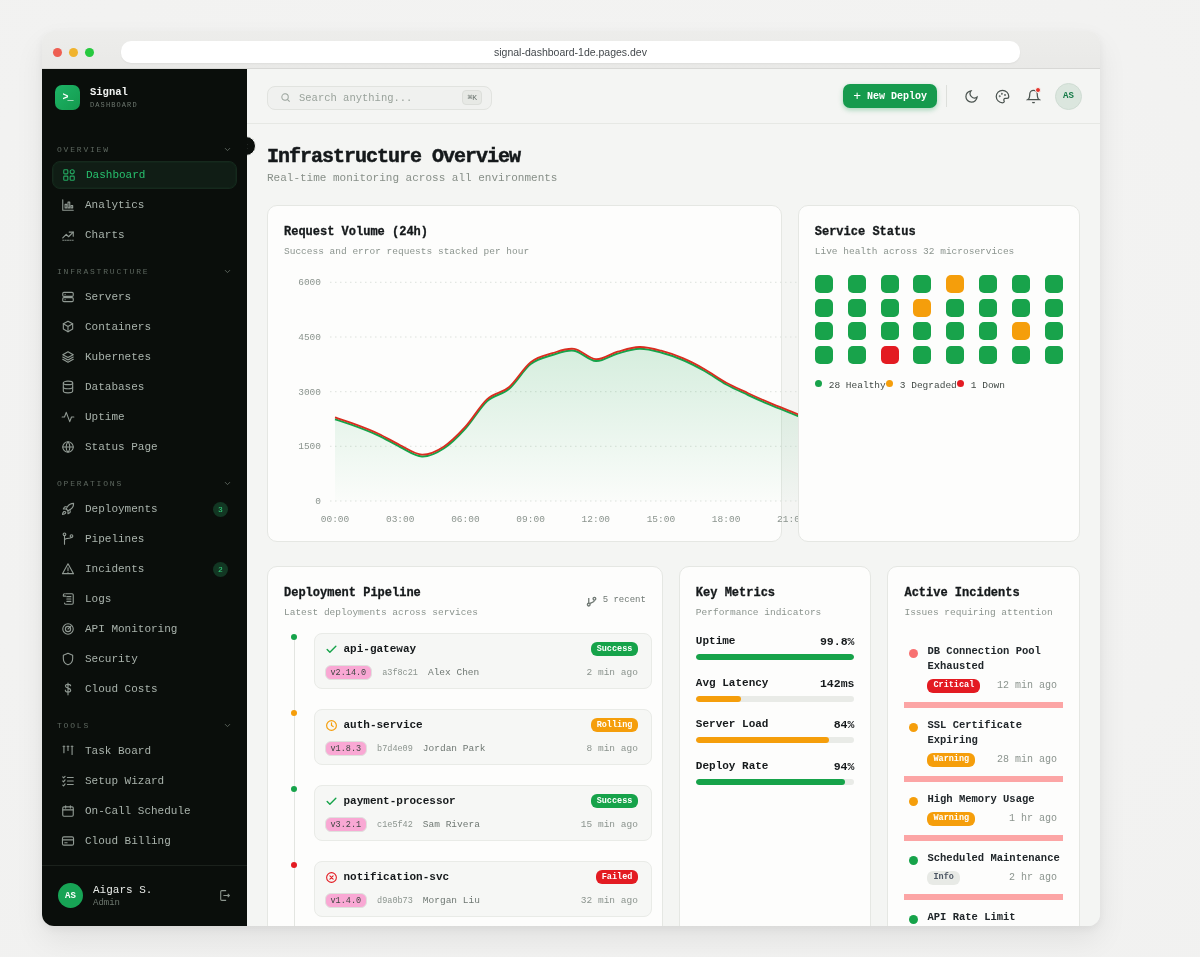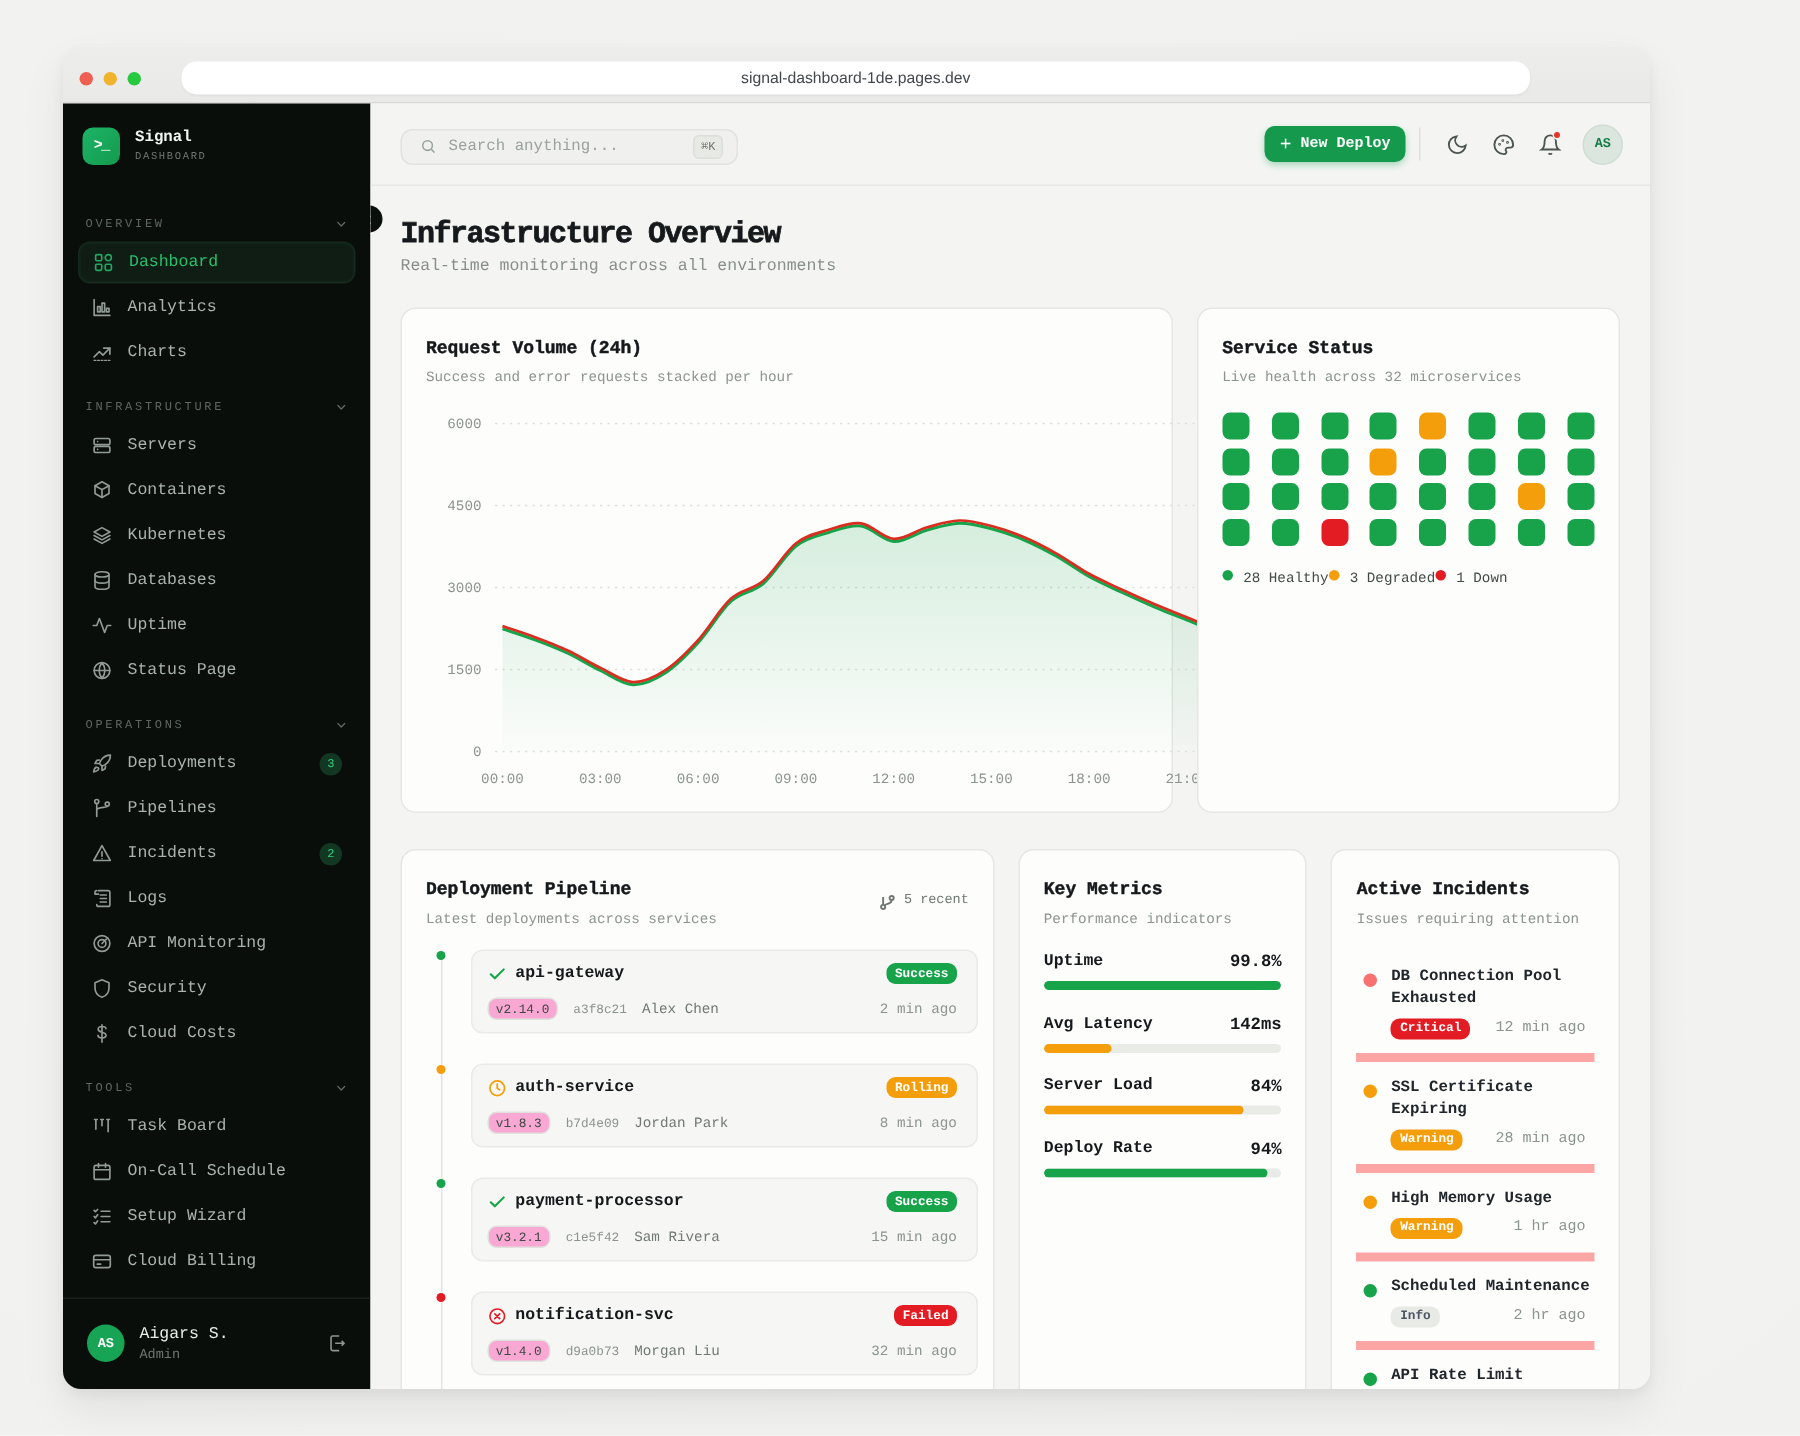--- a/index.html
+++ b/index.html
@@ -252,30 +252,30 @@
           </div>
 <div class="item">
             <svg width="14" height="14" viewBox="0 0 24 24" fill="none" stroke="currentColor" stroke-width="1.9" stroke-linecap="round" stroke-linejoin="round">
               <path d="M5 4v11M12 4v7M19 4v14"></path>
               <path d="M3.5 4h3M10.5 4h3M17.5 4h3" stroke-width="1.8"></path>
             </svg>
             <span>Task Board</span>
           </div>
 <div class="item">
             <svg width="14" height="14" viewBox="0 0 24 24" fill="none" stroke="currentColor" stroke-width="1.9" stroke-linecap="round" stroke-linejoin="round">
+              <path d="M3 5l1.5 1.5L7 4M3 12l1.5 1.5L7 10M3 19l1.5 1.5L7 17M11 6h10M11 12h10M11 18h10"></path>
+            </svg>
+            <span>Setup Wizard</span>
+          </div>
+<div class="item">
+            <svg width="14" height="14" viewBox="0 0 24 24" fill="none" stroke="currentColor" stroke-width="1.9" stroke-linecap="round" stroke-linejoin="round">
               <rect x="3" y="5" width="18" height="16" rx="2"></rect>
               <path d="M8 3v4M16 3v4M3 10h18"></path>
             </svg>
             <span>On-Call Schedule</span>
-          </div>
-<div class="item">
-            <svg width="14" height="14" viewBox="0 0 24 24" fill="none" stroke="currentColor" stroke-width="1.9" stroke-linecap="round" stroke-linejoin="round">
-              <path d="M3 5l1.5 1.5L7 4M3 12l1.5 1.5L7 10M3 19l1.5 1.5L7 17M11 6h10M11 12h10M11 18h10"></path>
-            </svg>
-            <span>Setup Wizard</span>
           </div>
 <div class="item">
             <svg width="14" height="14" viewBox="0 0 24 24" fill="none" stroke="currentColor" stroke-width="1.9" stroke-linecap="round" stroke-linejoin="round">
               <rect x="2.5" y="5" width="19" height="14" rx="2.5"></rect>
               <path d="M2.5 10h19M6.5 15h4"></path>
             </svg>
             <span>Cloud Billing</span>
           </div>
 </nav>
    <div class="sfoot">

